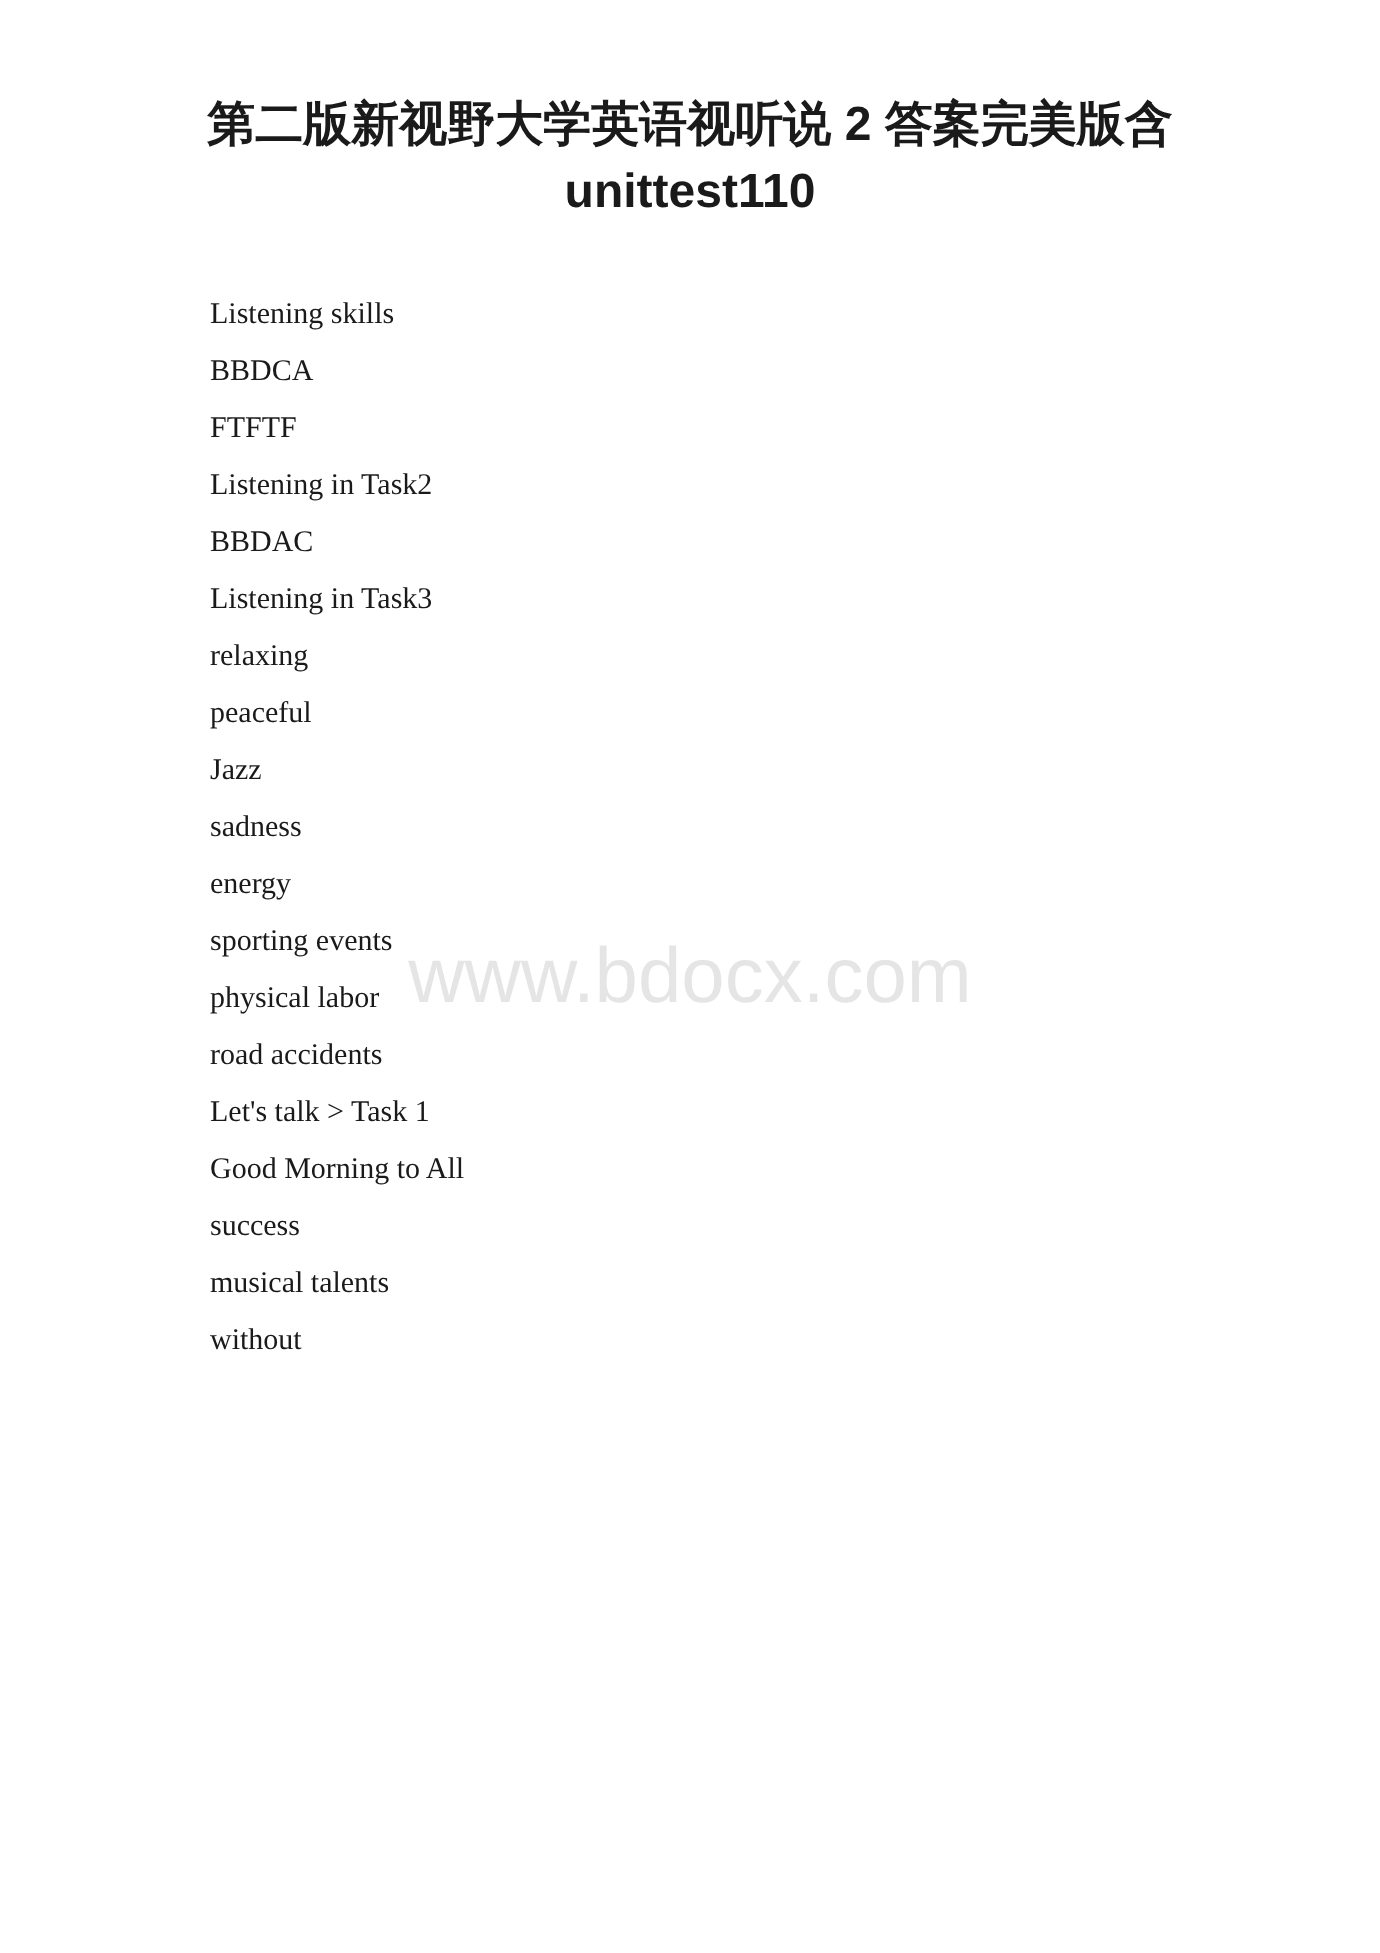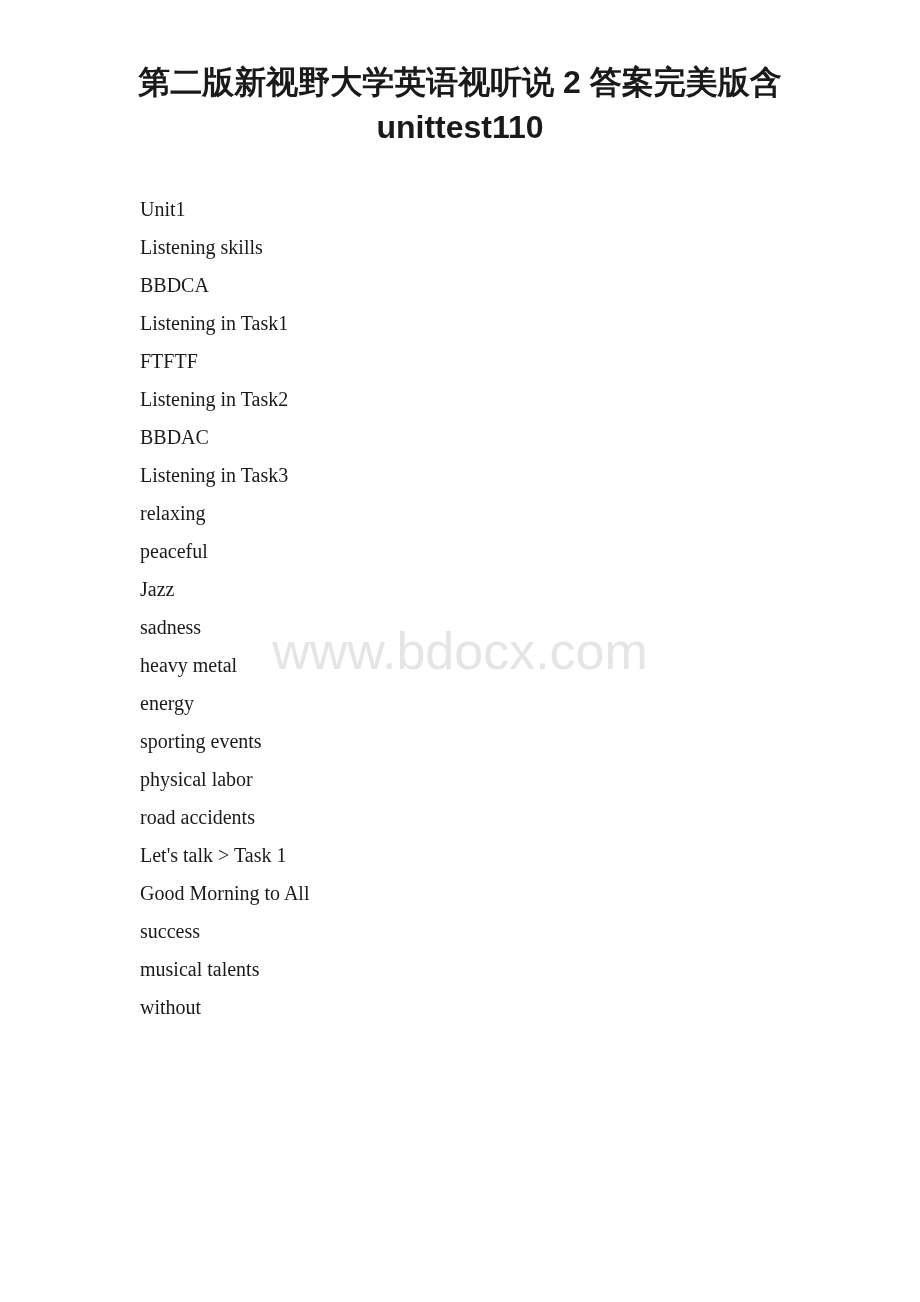--- a/index.html
+++ b/index.html
@@ -59,33 +59,30 @@
   </style>
 </head>
 <body>
 
 <div class="title-section">
   <span class="title-main">第二版新视野大学英语视听说 2 答案完美版含</span>
   <span class="title-main">unittest110</span>
 </div>
 
 <div class="content-list">
-<div class="list-item">Unit1</div>
     <div class="list-item">Listening skills</div>
     <div class="list-item">BBDCA</div>
-    <div class="list-item">Listening  in Task1</div>
     <div class="list-item">FTFTF</div>
     <div class="list-item">Listening  in Task2</div>
     <div class="list-item">BBDAC</div>
     <div class="list-item">Listening  in Task3</div>
     <div class="list-item">relaxing</div>
     <div class="list-item">peaceful</div>
     <div class="list-item">Jazz</div>
     <div class="list-item">sadness</div>
-    <div class="list-item">heavy metal</div>
     <div class="list-item">energy</div>
     <div class="list-item">sporting events</div>
     <div class="list-item">physical labor</div>
     <div class="list-item">road accidents</div>
     <div class="list-item">Let's talk &gt; Task 1</div>
     <div class="list-item">Good Morning to All</div>
     <div class="list-item">success</div>
     <div class="list-item">musical talents</div>
     <div class="list-item">without</div>
   </div>

